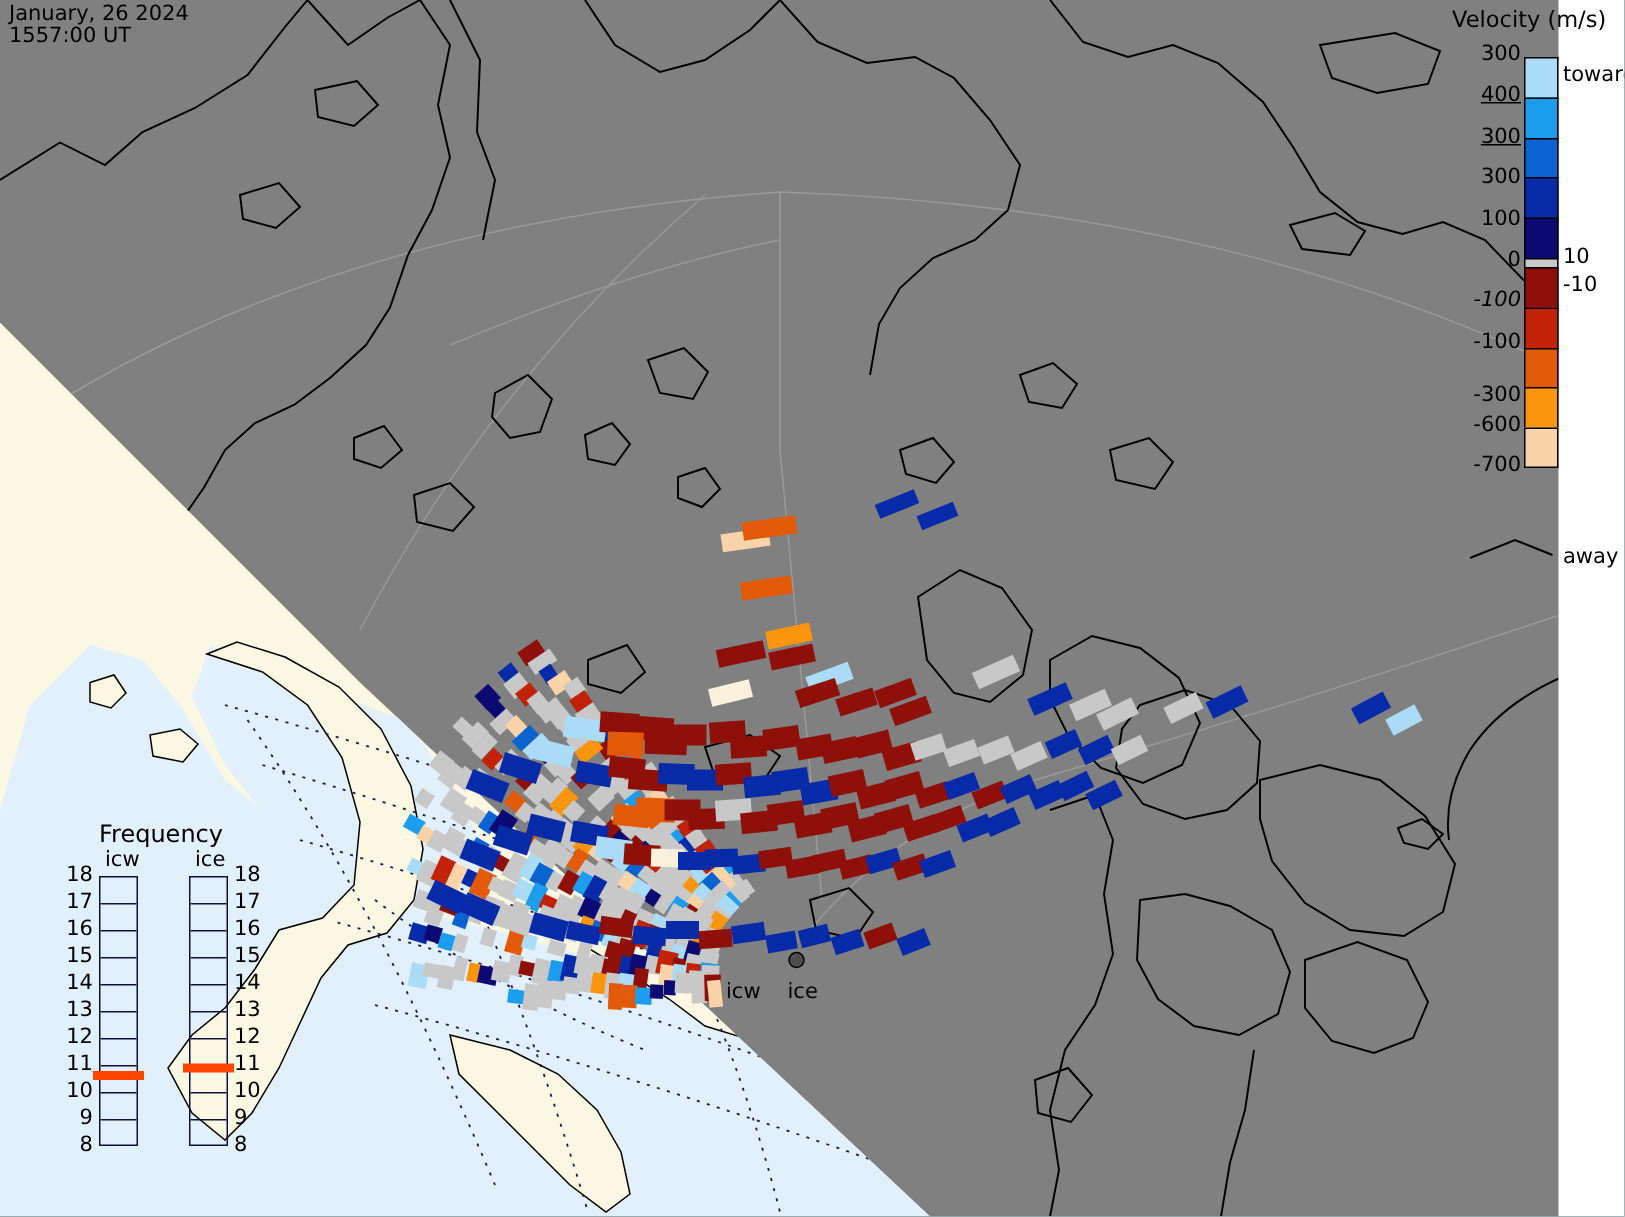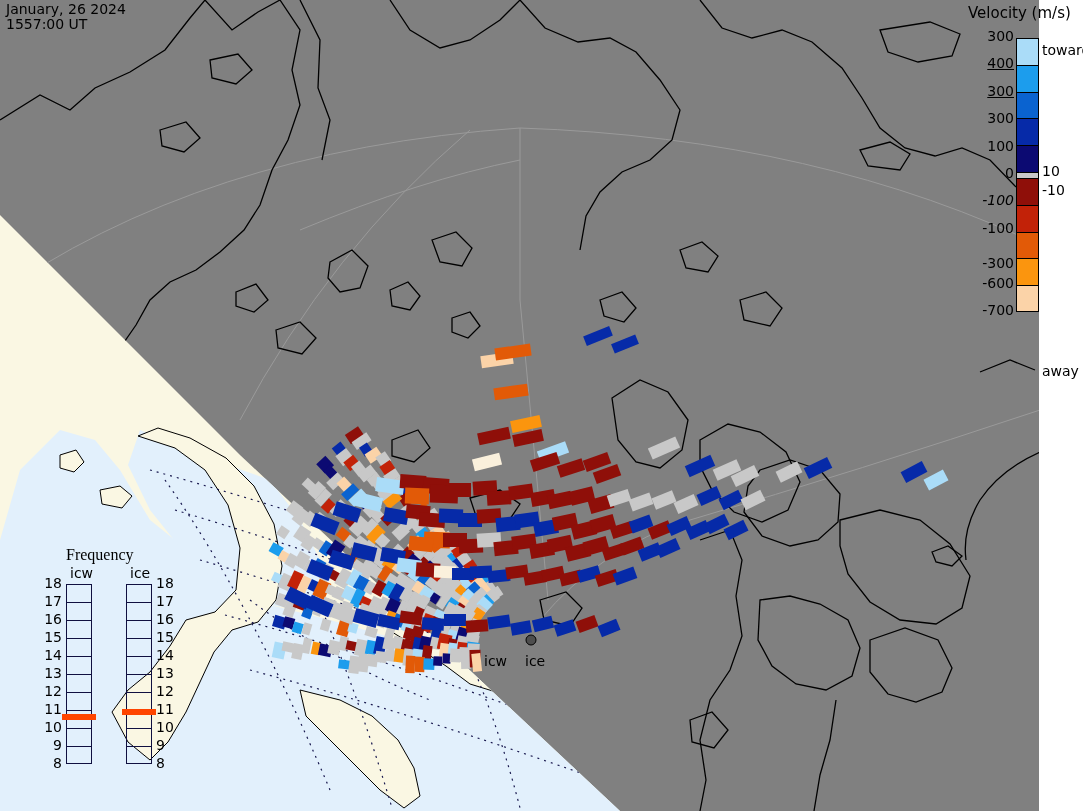--- a/index.html
+++ b/index.html
@@ -22,21 +22,21 @@
   #cbwrap{position:absolute;left:1016px;top:38px;width:23px;height:274px;}
   .cbcell{width:23px;box-sizing:border-box;border:1px solid #000;border-bottom:none;}
   .cbcell.last{border-bottom:1px solid #000;}
   #cbticks{position:absolute;left:960px;top:28px;width:54px;height:300px;}
   .cbtick{position:absolute;right:0;text-align:right;font-size:14px;color:#000;
           white-space:nowrap;}
   .cbside{position:absolute;left:1042px;font-size:14px;color:#000;white-space:nowrap;}
 
   
   #freqbox{position:absolute;left:46px;top:546px;width:145px;height:245px;}
-  #freqtitle{position:absolute;left:20px;top:0px;font-size:16px;color:#000;white-space:nowrap;font-family:Liberation Serif, serif;}
+  #freqtitle{position:absolute;left:20px;top:0px;font-size:16px;color:#000;white-space:nowrap;}
   .fsub{position:absolute;top:19px;font-size:14px;color:#000;}
   .fbar{position:absolute;top:38px;width:26px;height:180px;
         border:1px solid #101040;background:transparent;box-sizing:border-box;}
   .fseg{width:100%;box-sizing:border-box;border-bottom:1px solid #101040;}
   .fseg.lastseg{border-bottom:none;}
   .fmark{position:absolute;height:6px;background:#ff4500;}
   .flab{position:absolute;font-size:14px;color:#000;text-align:right;width:22px;}
   .flabR{position:absolute;font-size:14px;color:#000;text-align:left;width:22px;}
 
   

